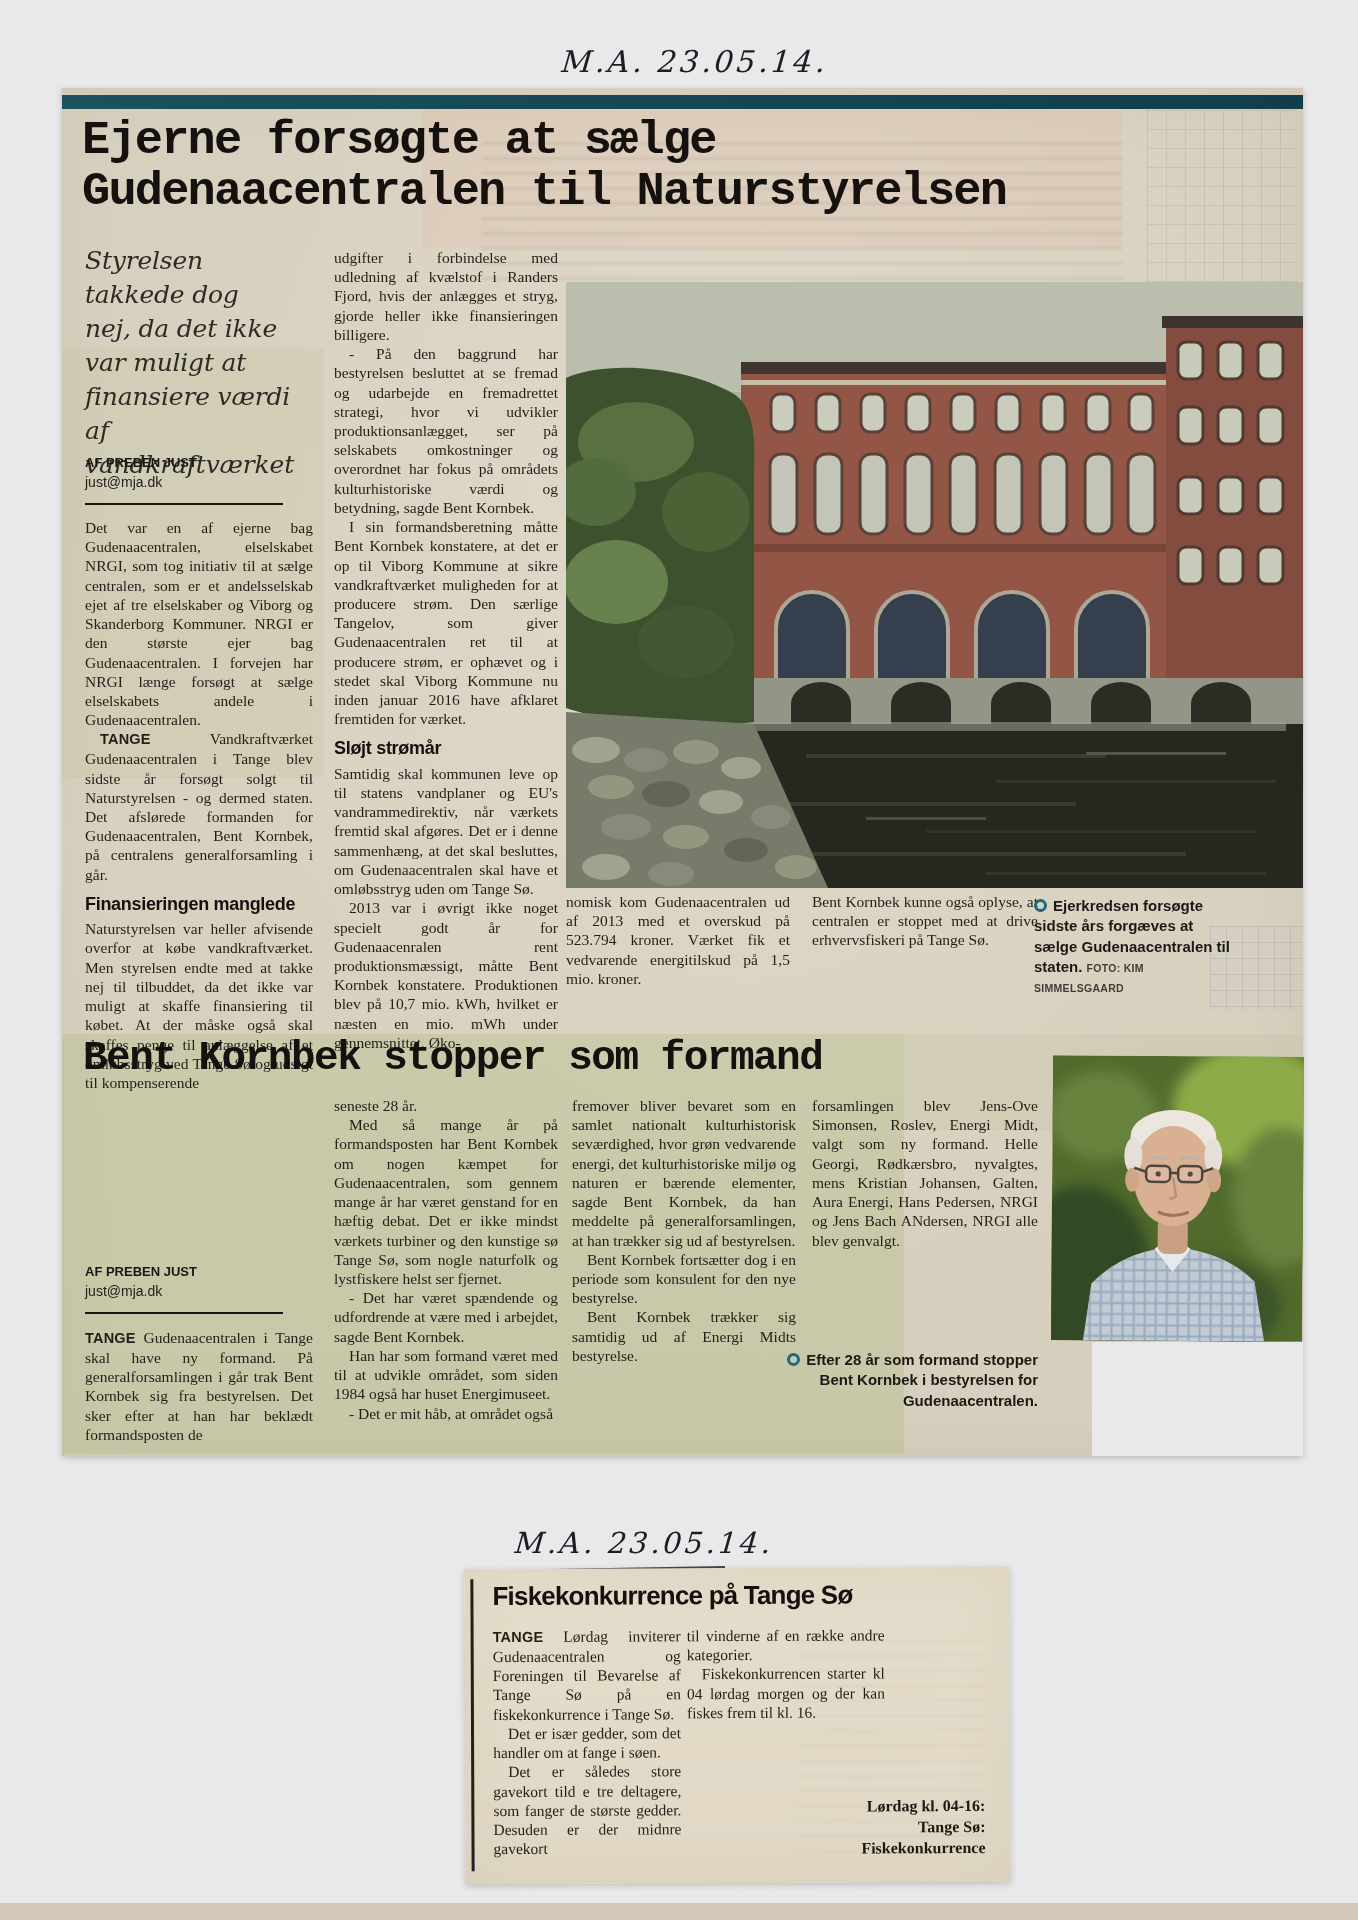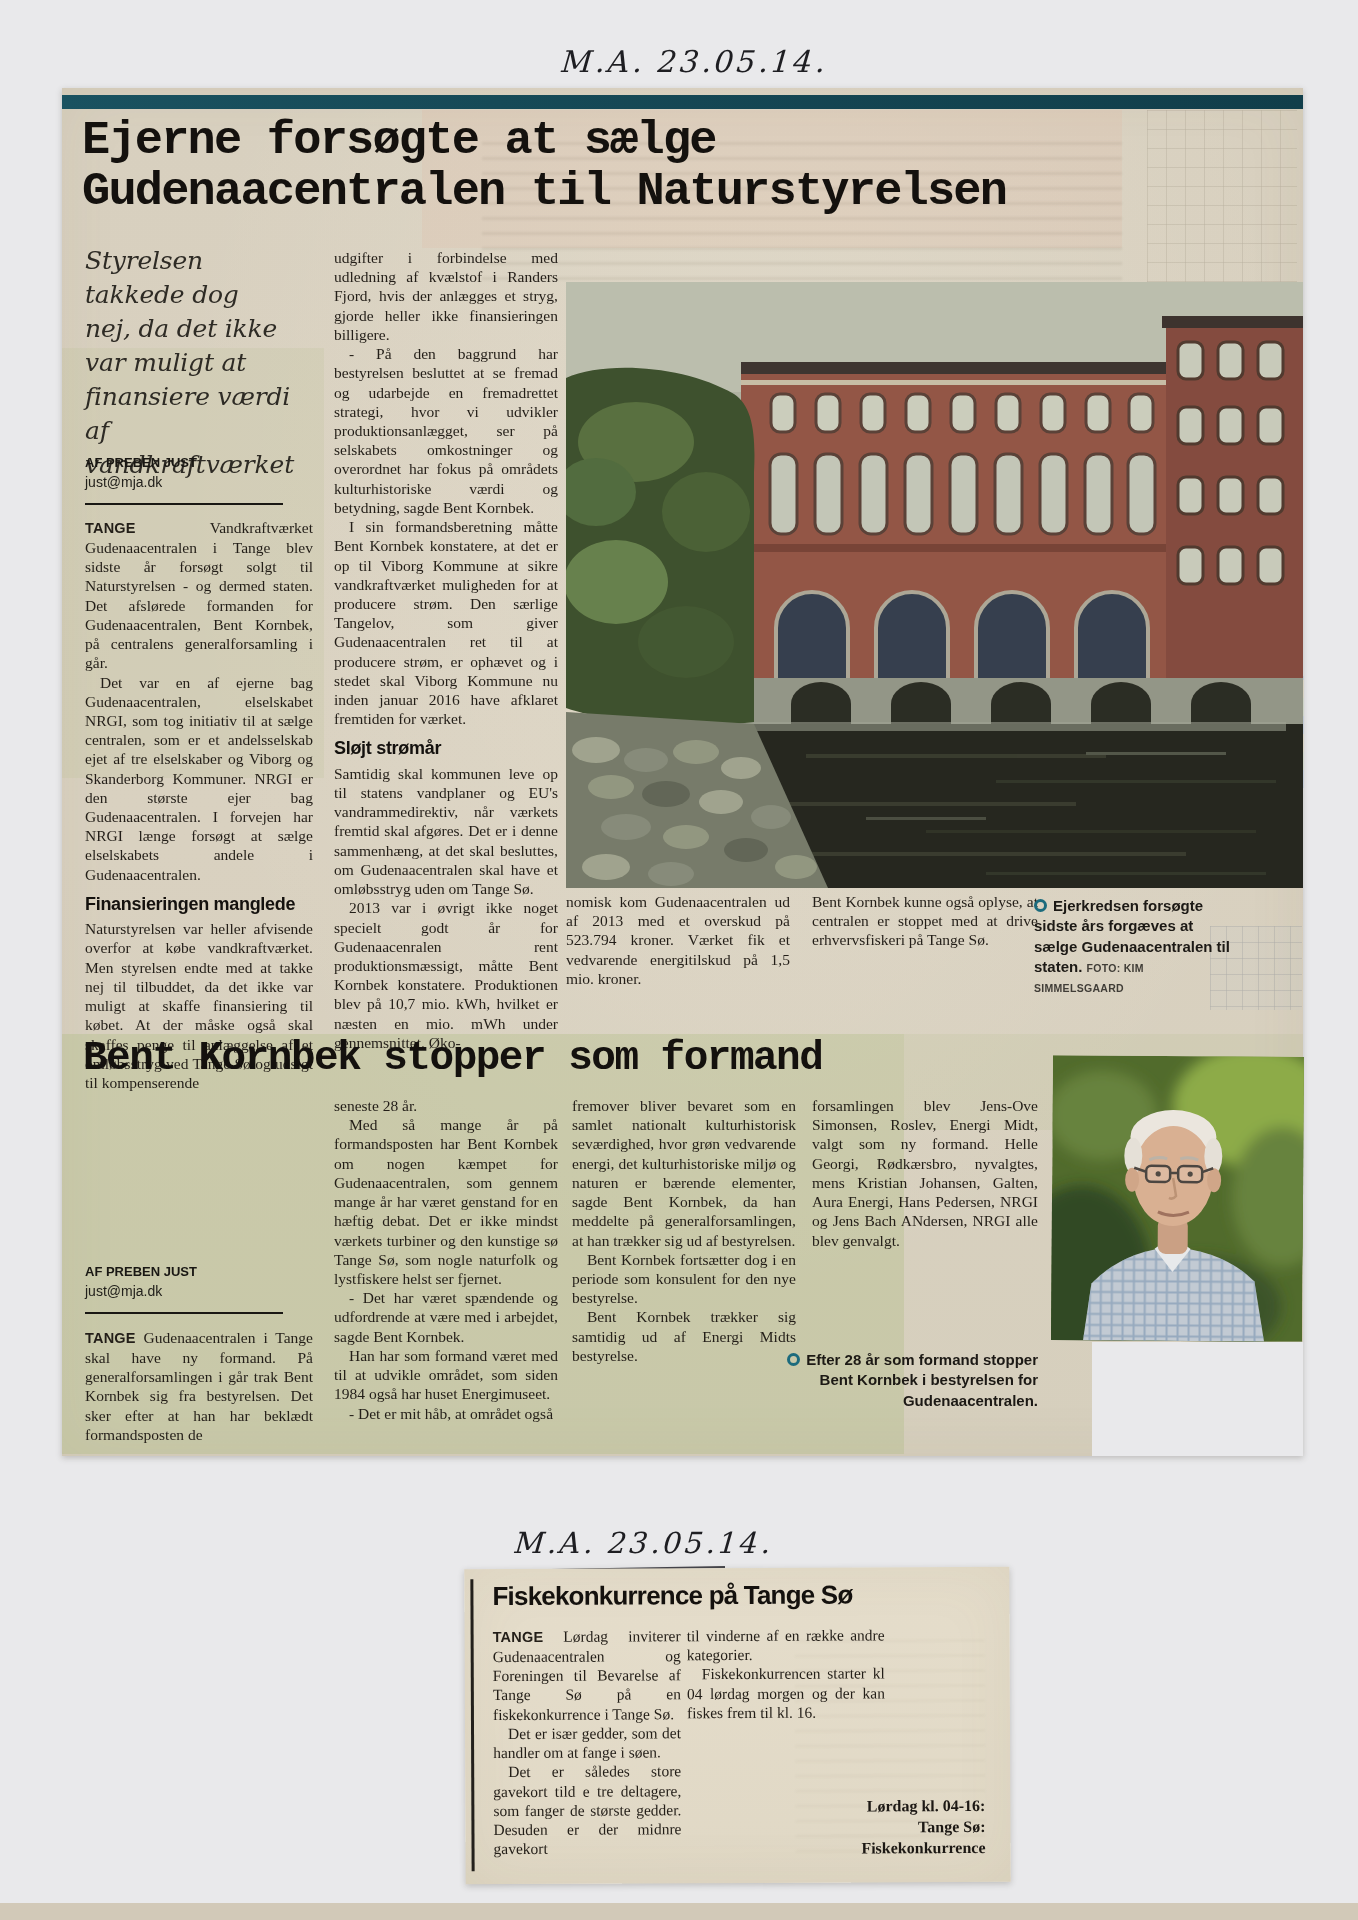--- a/index.html
+++ b/index.html
@@ -99,22 +99,22 @@
     <div>Gudenaacentralen til Naturstyrelsen</div>
   </div>
 
   <div class="abs lede" style="left:23px;top:156px;width:206px;">Styrelsen takkede dog nej, da det ikke var muligt at finansiere værdi af vandkraftværket</div>
 
   <div class="abs byline" style="left:23px;top:367px;">AF PREBEN JUST</div>
   <div class="abs bymail" style="left:23px;top:386px;">just@mja.dk</div>
   <div class="abs rule" style="left:23px;top:415px;width:198px;"></div>
 
   <div class="abs serif" style="left:23px;top:430px;width:228px;">
+    <p>Det var en af ejerne bag Gudenaacentralen, elselskabet NRGI, som tog initiativ til at sælge centralen, som er et andelsselskab ejet af tre elselskaber og Viborg og Skanderborg Kommuner. NRGI er den største ejer bag Gudenaacentralen. I forvejen har NRGI længe forsøgt at sælge elselskabets andele i Gudenaacentralen.</p>
     <p><span class="lead">TANGE</span> <span>Vandkraftværket Gudenaacentralen i Tange blev sidste år forsøgt solgt til Naturstyrelsen - og dermed staten. Det afslørede formanden for Gudenaacentralen, Bent Kornbek, på centralens generalforsamling i går.</span></p>
-    <p>Det var en af ejerne bag Gudenaacentralen, elselskabet NRGI, som tog initiativ til at sælge centralen, som er et andelsselskab ejet af tre elselskaber og Viborg og Skanderborg Kommuner. NRGI er den største ejer bag Gudenaacentralen. I forvejen har NRGI længe forsøgt at sælge elselskabets andele i Gudenaacentralen.</p>
     <div class="subhead">Finansieringen manglede</div>
     <p>Naturstyrelsen var heller afvisende overfor at købe vandkraftværket. Men styrelsen endte med at takke nej til tilbuddet, da det ikke var muligt at skaffe finansiering til købet. At der måske også skal skaffes penge til anlæggelse af et omløbsstryg ved Tange Sø og udsigt til kompenserende</p>
   </div>
 
   <div class="abs serif" style="left:272px;top:160px;width:224px;">
     <p>udgifter i forbindelse med udledning af kvælstof i Randers Fjord, hvis der anlægges et stryg, gjorde heller ikke finansieringen billigere.</p>
     <p>- På den baggrund har bestyrelsen besluttet at se fremad og udarbejde en fremadrettet strategi, hvor vi udvikler produktionsanlægget, ser på selskabets omkostninger og overordnet har fokus på områdets kulturhistoriske værdi og betydning, sagde Bent Kornbek.</p>
     <p>I sin formandsberetning måtte Bent Kornbek konstatere, at det er op til Viborg Kommune at sikre vandkraftværket muligheden for at producere strøm. Den særlige Tangelov, som giver Gudenaacentralen ret til at producere strøm, er ophævet og i stedet skal Viborg Kommune nu inden januar 2016 have afklaret fremtiden for værket.</p>
     <div class="subhead">Sløjt strømår</div>
     <p>Samtidig skal kommunen leve op til statens vandplaner og EU's vandrammedirektiv, når værkets fremtid skal afgøres. Det er i denne sammenhæng, at det skal besluttes, om Gudenaacentralen skal have et omløbsstryg uden om Tange Sø.</p>

